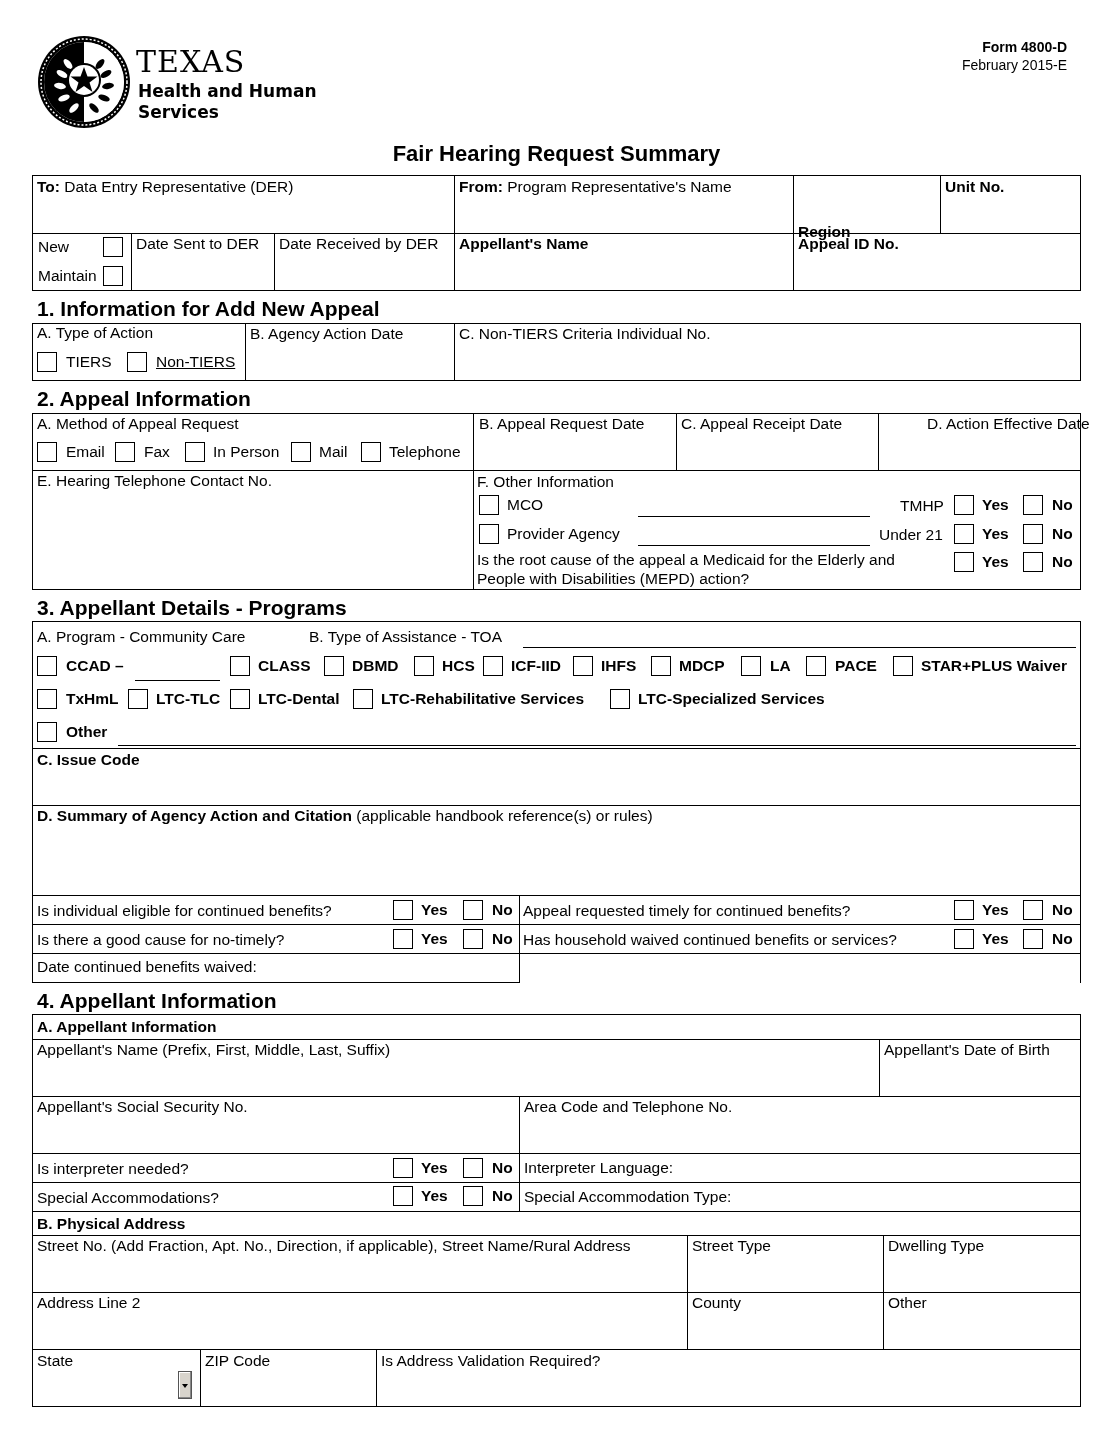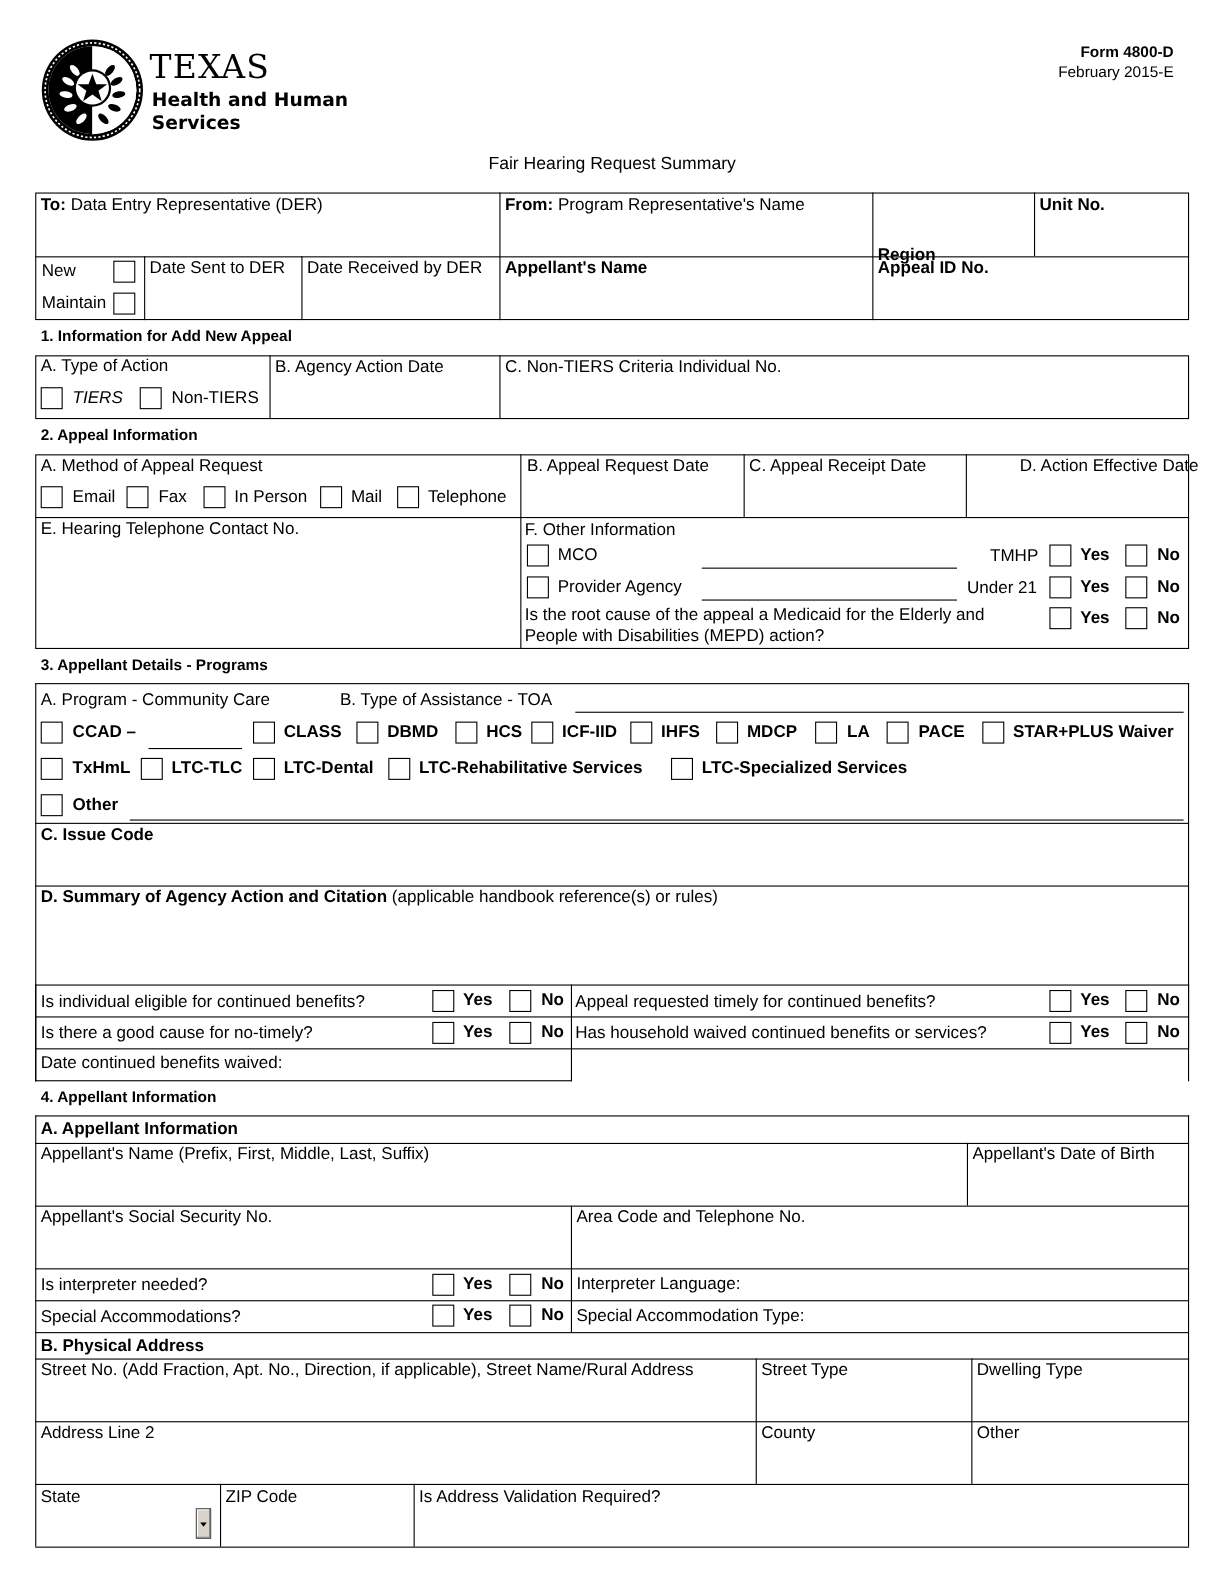--- a/index.html
+++ b/index.html
@@ -5,22 +5,22 @@
   html, body { margin:0; padding:0; background:#fff; }
   body { width:1113px; height:1440px; position:relative; font-family:"Liberation Sans", sans-serif; color:#000; overflow:hidden; }
   .abs { position:absolute; }
   .t { position:absolute; font-size:15.5px; line-height:18px; white-space:nowrap; }
   .b { font-weight:bold; }
   .box { position:absolute; border:1px solid #000; box-sizing:border-box; }
   .hl { position:absolute; height:0; border-top:1.3px solid #000; }
   .vl { position:absolute; width:0; border-left:1.3px solid #000; }
   .cb { position:absolute; width:20px; height:20px; border:1px solid #000; box-sizing:border-box; background:#fff; cursor:pointer; }
   .uline { position:absolute; height:0; border-top:1px solid #000; }
-  .sec { position:absolute; font-size:14px; font-weight:bold; white-space:nowrap; }
-  .title { position:absolute; font-size:16px; font-weight:normal; white-space:nowrap; }
+  .sec { position:absolute; font-size:21px; font-weight:bold; white-space:nowrap; }
+  .title { position:absolute; font-size:22px; font-weight:bold; white-space:nowrap; }
   .field { position:absolute; background:transparent; border:none; outline:none; cursor:text; }
   .ddbtn { position:absolute; width:14px; height:28px; background:#d8d4cc; border:1px solid #555; box-sizing:border-box; box-shadow:inset -1px -1px 0 #888, inset 1px 1px 0 #fff; cursor:pointer; }
   .ddbtn::after { content:""; position:absolute; left:3px; top:12px; border-left:3.5px solid transparent; border-right:3.5px solid transparent; border-top:4px solid #000; }
   .logo-text1 { font-family:"DejaVu Serif", serif; font-size:30px; letter-spacing:1px; }
   .logo-text2 { font-family:"DejaVu Sans", sans-serif; font-size:17px; font-weight:bold; line-height:21px; }
 </style>
 </head>
 <body>
 
 <div>
@@ -86,23 +86,23 @@
 <input class="field" style="left: 458px; top: 257px; width: 330px; height: 28px;">
 <div class="t b" style="left:798px;top:235px;">Appeal ID No.</div>
 <input class="field" style="left: 797px; top: 257px; width: 278px; height: 28px;">
 
 <div class="sec" style="left:37px;top:297px;">1. Information for Add New Appeal</div>
 <div class="box" style="left:32px;top:323px;width:1049px;height:58px;"></div>
 <div class="vl" style="left:245px;top:323px;height:58px;"></div>
 <div class="vl" style="left:454px;top:323px;height:58px;"></div>
 <div class="t" style="left:37px;top:324px;">A. Type of Action</div>
 <div class="cb" style="left:37px;top:352px;"></div>
-<div class="t" style="left:66px;top:353px;font-style:italic;">TIERS</div>
+<div class="t" style="left:66px;top:353px;">TIERS</div>
 <div class="cb" style="left:127px;top:352px;"></div>
-<div class="t" style="left:156px;top:353px;">Non-TIERS</div>
+<div class="t" style="left:156px;top:353px;text-decoration:underline;">Non-TIERS</div>
 <div class="t" style="left:250px;top:325px;">B. Agency Action Date</div>
 <input class="field" style="left: 249px; top: 347px; width: 200px; height: 28px;">
 <div class="t" style="left:459px;top:325px;">C. Non-TIERS Criteria Individual No.</div>
 <input class="field" style="left: 458px; top: 347px; width: 617px; height: 28px;">
 
 <div class="sec" style="left:37px;top:387px;">2. Appeal Information</div>
 <div class="box" style="left:32px;top:413px;width:1049px;height:177px;"></div>
 <div class="hl" style="left:32px;top:470px;width:1049px;"></div>
 <div class="vl" style="left:473px;top:413px;height:177px;"></div>
 <div class="vl" style="left:676px;top:413px;height:57px;"></div>

